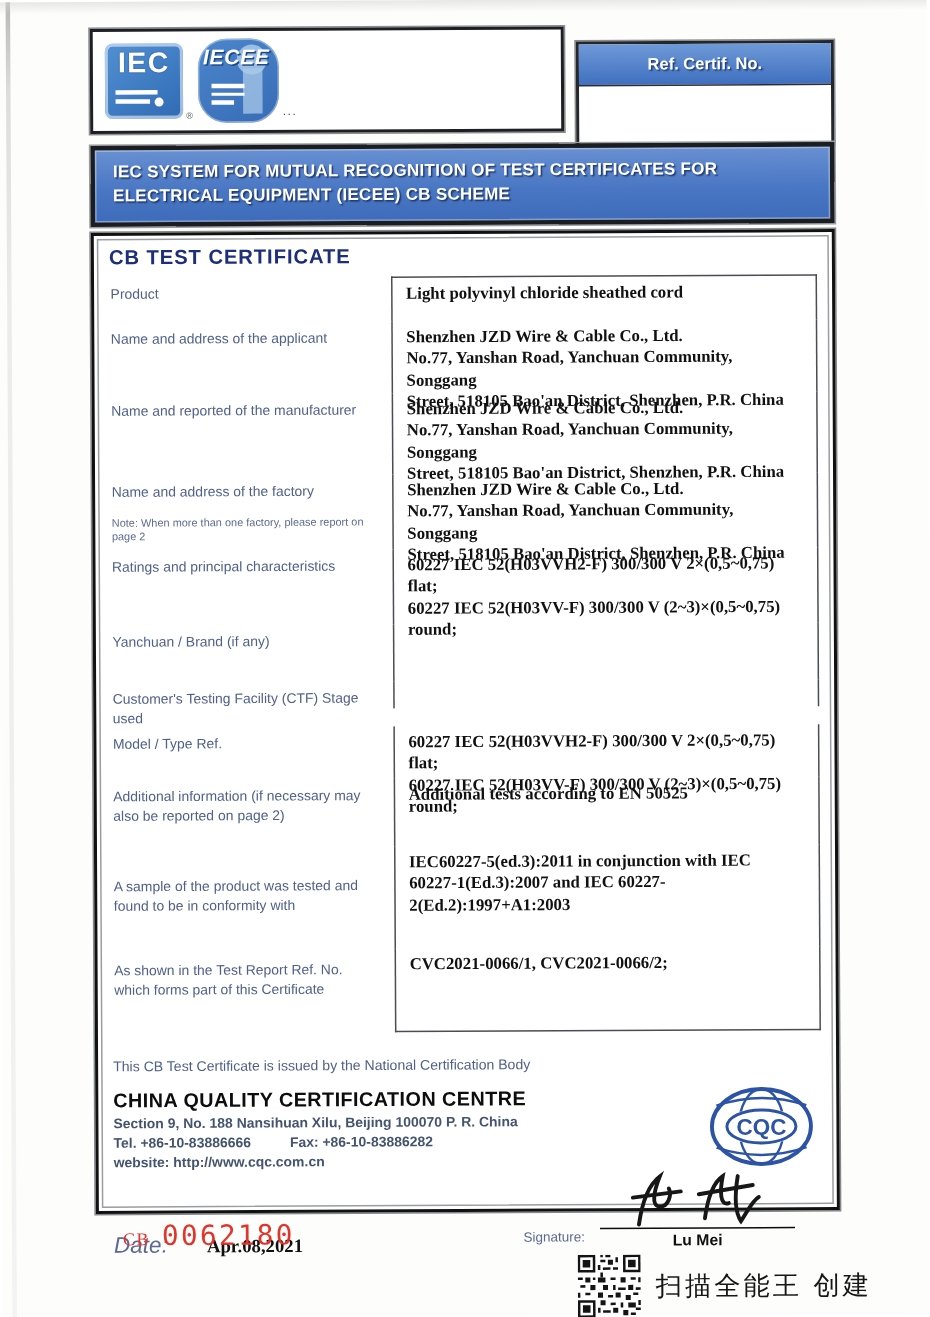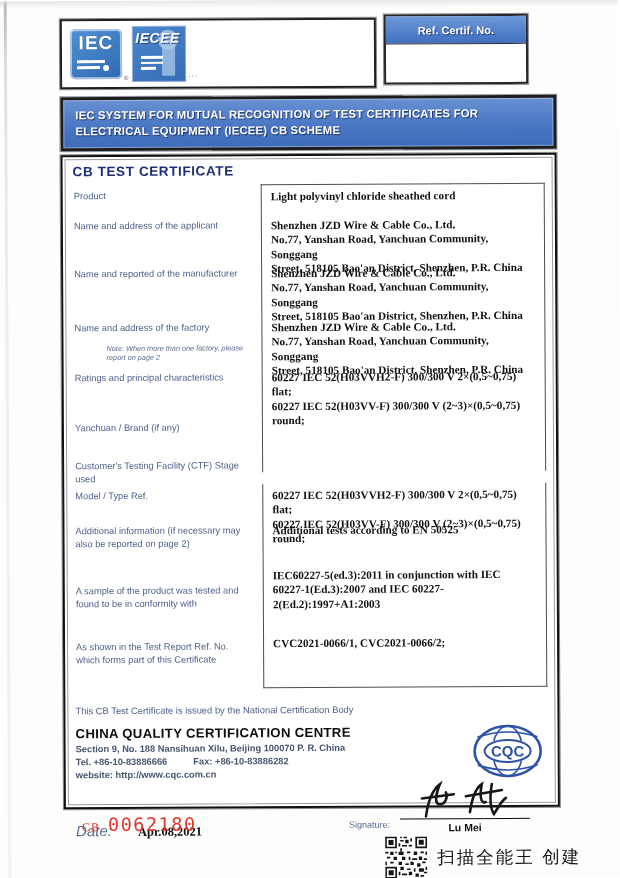--- a/index.html
+++ b/index.html
@@ -15,32 +15,32 @@
     border:2px solid #1d1f22;box-shadow:0 0 0 1px #8a8d90;display:flex;align-items:center;padding-left:8px;box-sizing:border-box;}
   .iec-mark{width:52px;height:50px;border-radius:5px;background:linear-gradient(145deg,#5390d2,#2f6ab4);
     box-shadow:inset 0 0 0 2px rgba(255,255,255,.55);position:relative;flex:0 0 auto;}
   .iec-mark .txt{position:absolute;left:0;right:0;top:3px;text-align:center;color:#fff;font-weight:bold;
     font-size:19px;letter-spacing:1px;text-shadow:0 0 1px #1c4a86;}
   .iec-mark .bar1{position:absolute;left:7px;top:31px;width:28px;height:3.4px;background:#fff;}
   .iec-mark .bar2{position:absolute;left:7px;top:37px;width:23px;height:3.4px;background:#fff;}
   .iec-mark .dot{position:absolute;left:33px;top:35.5px;width:6px;height:6px;border-radius:50%;background:#fff;}
   .reg-mark{font-size:6px;color:#5a5a5a;align-self:flex-end;margin:0 2px 6px 2px;}
   .iecee-mark{width:54px;height:56px;background:linear-gradient(150deg,#4c86cc,#386cb6);position:relative;
-    box-shadow:inset 0 0 0 1px rgba(255,255,255,.4);flex:0 0 auto;margin-left:2px;}
+    box-shadow:inset 0 0 0 1px rgba(255,255,255,.4);flex:0 0 auto;margin-left:2px;border-radius:19px;}
   .iecee-mark .bulb-head{position:absolute;left:26px;top:4px;width:20px;height:20px;border-radius:50%;background:#aac9e9;opacity:.85;}
   .iecee-mark .bulb-body{position:absolute;left:30px;top:20px;width:13px;height:30px;background:#aac9e9;opacity:.75;}
   .iecee-mark .txt{position:absolute;left:3px;top:4px;color:#fff;font-weight:bold;font-style:italic;
     font-size:14px;letter-spacing:.5px;text-shadow:1px 1px 0 #1e4a85;}
   .iecee-mark .l1,.iecee-mark .l2,.iecee-mark .l3{position:absolute;background:#fff;height:2.6px;}
   .iecee-mark .l1{left:9px;top:30px;width:22px;}
   .iecee-mark .l2{left:9px;top:35.5px;width:22px;}
   .iecee-mark .l3{left:9px;top:41px;width:15px;}
   .dots{font-size:8px;color:#4a4a4a;align-self:flex-end;margin:0 0 8px 2px;letter-spacing:1px;}
 
-  .ref-box{position:absolute;left:386px;top:15px;width:144px;height:70px;background:#fff;
+  .ref-box{position:absolute;left:386px;top:28px;width:172px;height:70px;background:#fff;
     border:2px solid #24262a;box-shadow:0 0 0 1px #8a8d90;box-sizing:border-box;}
   .ref-head{height:27px;background:linear-gradient(to bottom,#6f9ad8,#3f6fbf);border-bottom:1px solid #2b2d31;
     color:#fff;font-weight:bold;font-size:11px;display:flex;align-items:center;justify-content:center;
     text-shadow:1px 1px 1px rgba(20,40,90,.8);}
   .ref-val{height:39px;display:flex;align-items:center;justify-content:center;
     font-family:"Liberation Serif",serif;font-weight:bold;font-size:13.5px;color:#121212;letter-spacing:.5px;}
 
   
   .banner{position:absolute;left:62px;top:96px;width:496px;height:54px;box-sizing:border-box;
     border:3px solid #1b1d20;background:linear-gradient(to bottom,#6890d2 0%,#4a77c4 55%,#3f6cba 100%);
@@ -50,21 +50,21 @@
 
   
   .frame{position:absolute;left:62px;top:154px;width:496px;height:654px;box-sizing:border-box;
     border:2px solid #111;box-shadow:0 0 0 1px #85888b;background:#fff;}
   .frame-inner{position:absolute;inset:2px;border:1px solid #9a9da0;}
 
   .cert-title{margin:7px 0 0 10px;color:#1d2e7b;font-weight:bold;font-size:13.5px;letter-spacing:.6px;}
 
   .rows{display:grid;grid-template-columns:196px 1fr;margin:6px 10px 0 2px;}
   .lbl{color:#4f608a;font-size:9.3px;line-height:1.35;padding:5px 14px 0 9px;box-sizing:border-box;}
-  .lbl .note{font-size:7.3px;font-style:italic;color:#5b6b90;margin-top:9px;margin-left:32px;}
+  .lbl .note{font-size:7.3px;color:#5b6b90;margin-top:9px;}
   .val{font-family:"Liberation Serif",serif;font-weight:bold;font-size:11.2px;line-height:1.28;color:#111;
     border-left:1.4px solid #4a4d52;border-right:1.4px solid #4a4d52;
     padding:4px 8px 0 9px;box-sizing:border-box;white-space:pre-line;}
   .val.first{border-top:1.4px solid #4a4d52;}
   .val.last{border-bottom:1.4px solid #4a4d52;}
   .v0{height:30px;}.v1{height:48px;}.v2{height:54px;}.v3{height:50px;}.v4{height:50px;}
   .v5{height:38px;}.v6{height:18px;}.v7{height:35px;}.v8{height:45px;}.v9{height:68px;}.v10{height:56px;}
   .l9{padding-top:20px;}
   .l10{padding-top:8px;}
 

